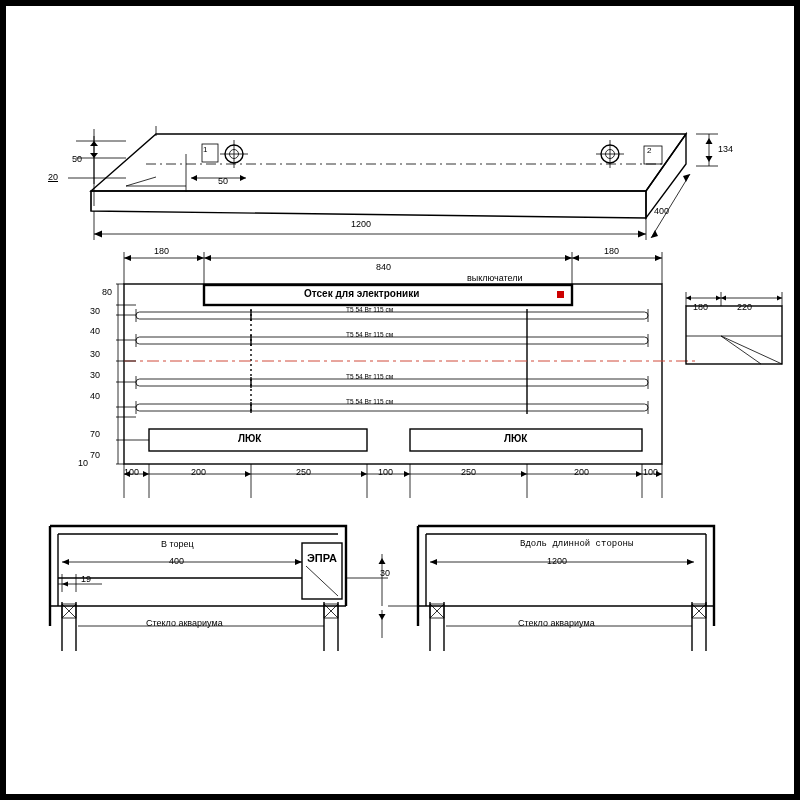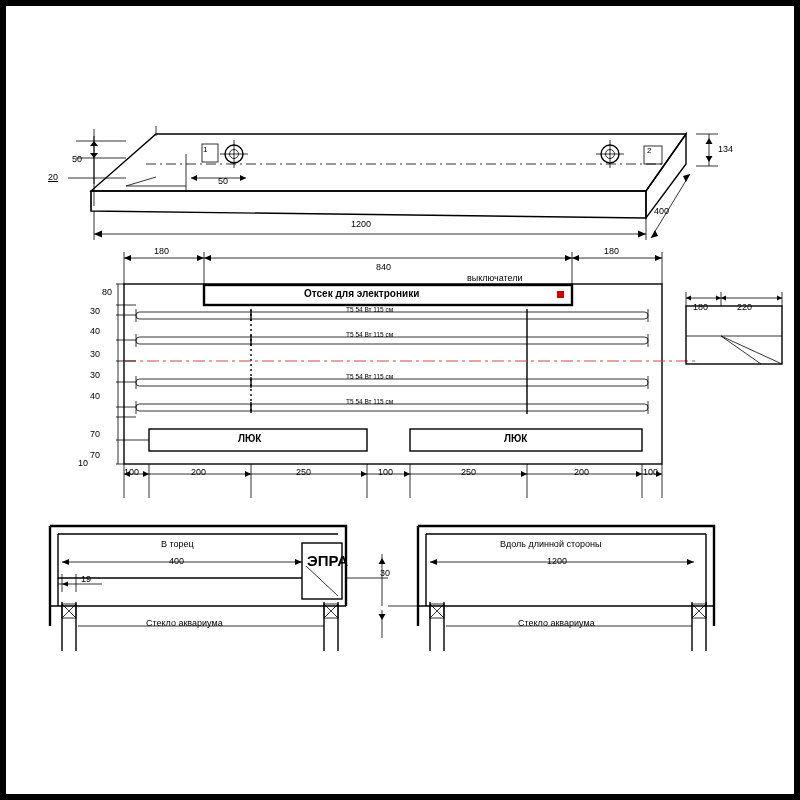--- a/index.html
+++ b/index.html
@@ -260,22 +260,22 @@
   <div class="tiny" style="left:340px;top:392px;">T5 54 Вт 115 см</div>
   <div class="lblb" style="left:232px;top:427px;">ЛЮК</div>
   <div class="lblb" style="left:498px;top:427px;">ЛЮК</div>
 
   <div class="lbl" style="left:687px;top:296px;">180</div>
   <div class="lbl" style="left:731px;top:296px;">220</div>
 
   <div class="lbl" style="left:155px;top:533px;">В торец</div>
   <div class="lbl" style="left:163px;top:550px;">400</div>
   <div class="lbl" style="left:75px;top:568px;">19</div>
-  <div class="lblb" style="left:301px;top:546px;font-size:15px;">ЭПРА</div>
+  <div class="lblb" style="left:301px;top:546px;font-size:11px;">ЭПРА</div>
   <div class="lbl" style="left:140px;top:612px;">Стекло аквариума</div>
 
   <div class="lbl" style="left:374px;top:562px;">30</div>
 
-  <div class="lbl" style="left:494px;top:533px;">Вдоль длинной стороны</div>
+  <div class="lbl" style="left:514px;top:533px;font-family:Liberation Mono, monospace;">Вдоль длинной стороны</div>
   <div class="lbl" style="left:541px;top:550px;">1200</div>
   <div class="lbl" style="left:512px;top:612px;">Стекло аквариума</div>
 
 </div>
 
 </body></html>

